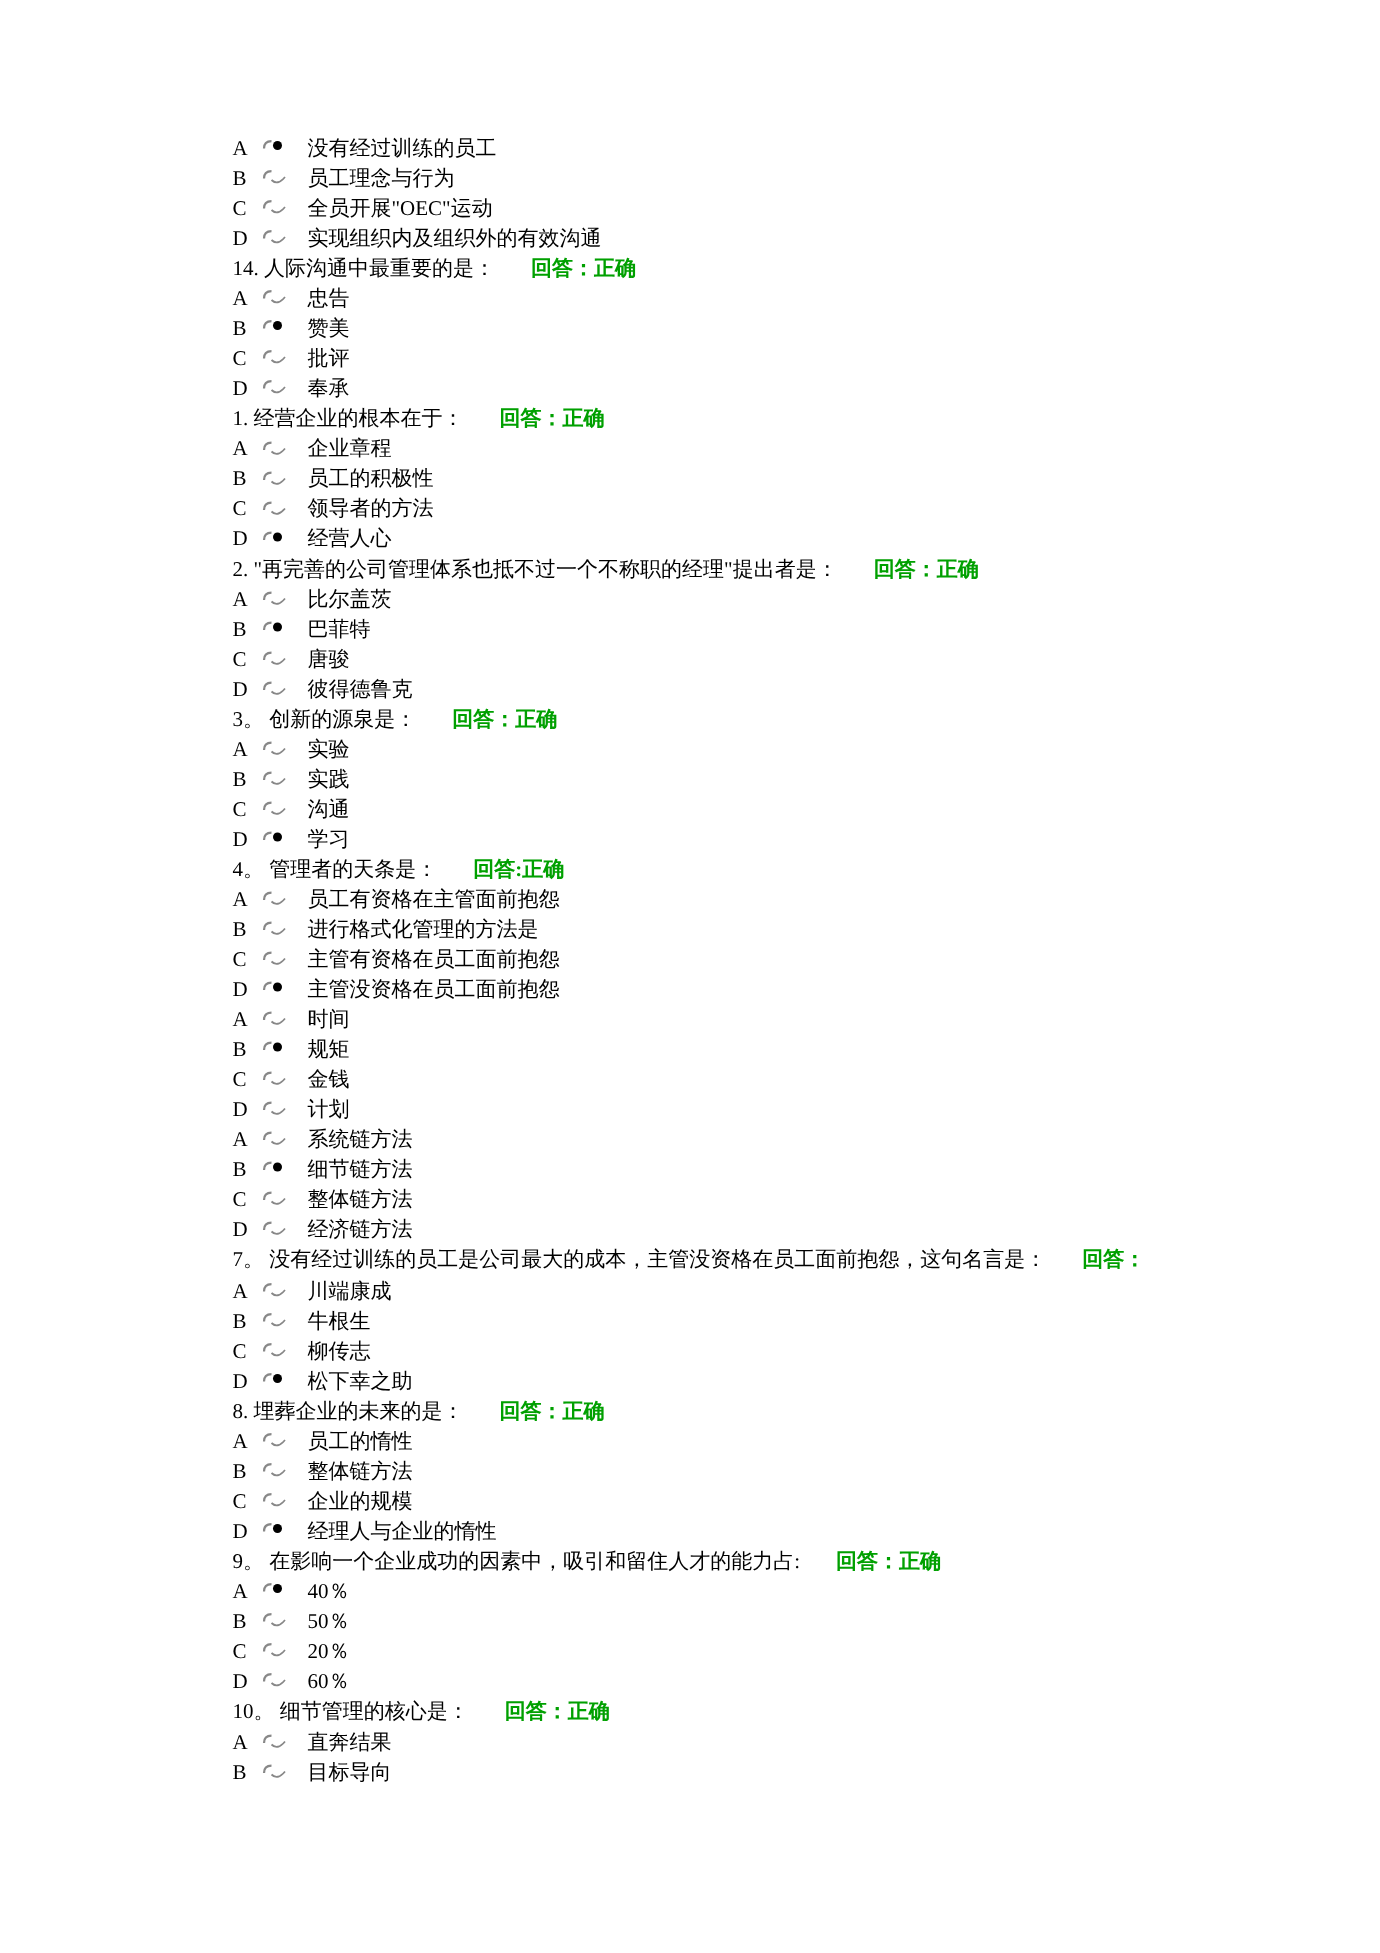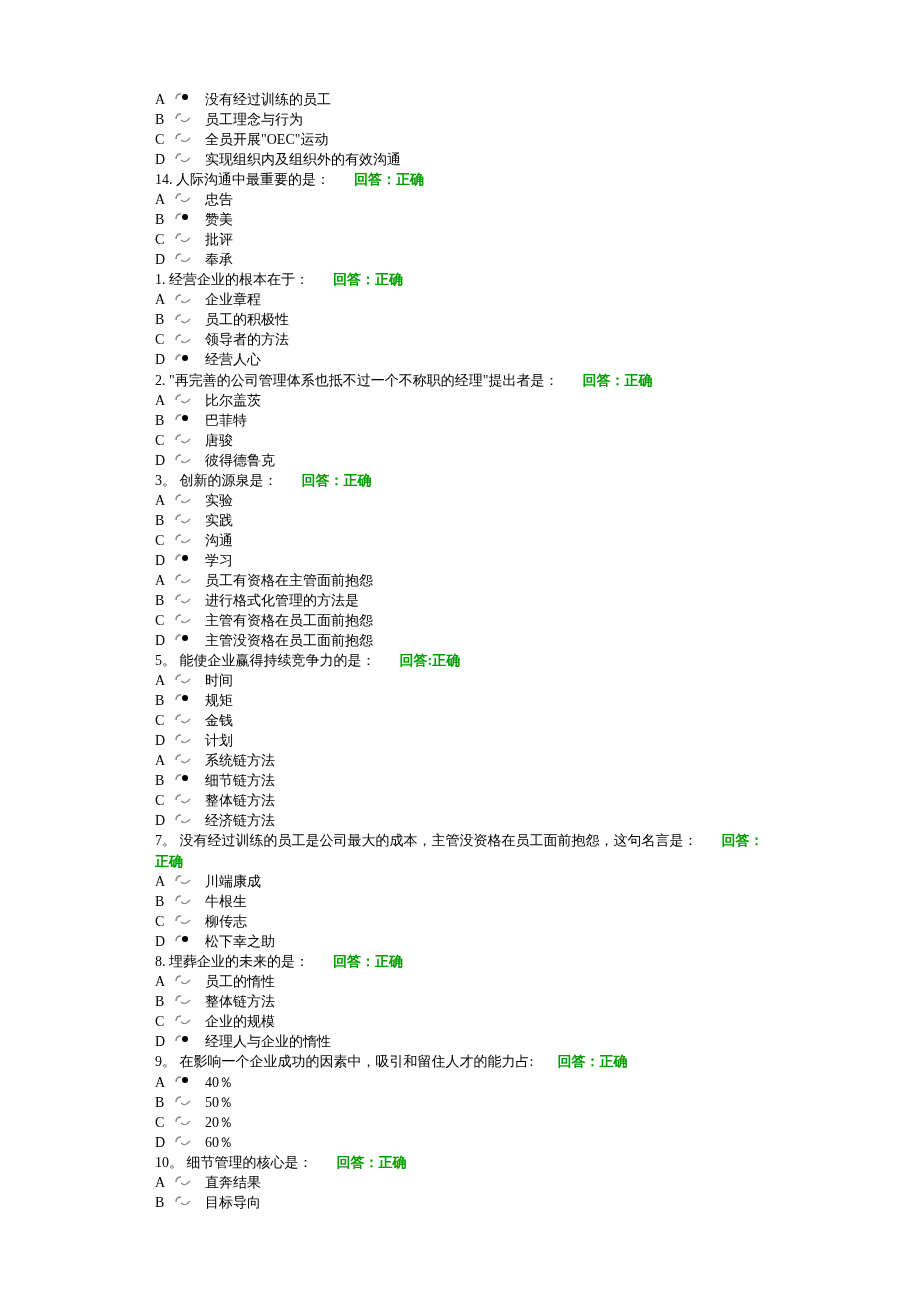--- a/index.html
+++ b/index.html
@@ -256,20 +256,21 @@
     <div class="option-row">
       <span class="opt-letter">D</span>
       <span class="radio">
         <svg width="18" height="14" viewBox="0 0 18 14">
           <path d="M1 7 Q1 2 6 2" fill="none" stroke="#888" stroke-width="1.5"></path>
           <circle cx="10" cy="5" r="3" fill="#000"></circle>
         </svg>
       </span>
       <span class="opt-text">学习</span>
     </div>
+    <div class="question-line"><span class="q-text">4。 </span><span class="q-text">管理者的天条是：</span><span class="feedback">回答:正确</span></div>
     <div class="option-row">
       <span class="opt-letter">A</span>
       <span class="radio">
         <svg width="18" height="14" viewBox="0 0 18 14">
           <path d="M1 7 Q1 2 6 2" fill="none" stroke="#888" stroke-width="1.5"></path>
           <path d="M6 8 Q10 12 15 6" fill="none" stroke="#888" stroke-width="1.2"></path>
         </svg>
       </span>
       <span class="opt-text">员工有资格在主管面前抱怨</span>
     </div>
@@ -296,21 +297,20 @@
     <div class="option-row">
       <span class="opt-letter">D</span>
       <span class="radio">
         <svg width="18" height="14" viewBox="0 0 18 14">
           <path d="M1 7 Q1 2 6 2" fill="none" stroke="#888" stroke-width="1.5"></path>
           <circle cx="10" cy="5" r="3" fill="#000"></circle>
         </svg>
       </span>
       <span class="opt-text">主管没资格在员工面前抱怨</span>
     </div>
-    <div class="question-line"><span class="q-text">5。 </span><span class="q-text">能使企业赢得持续竞争力的是：</span><span class="feedback">回答:正确</span></div>
     <div class="option-row">
       <span class="opt-letter">A</span>
       <span class="radio">
         <svg width="18" height="14" viewBox="0 0 18 14">
           <path d="M1 7 Q1 2 6 2" fill="none" stroke="#888" stroke-width="1.5"></path>
           <path d="M6 8 Q10 12 15 6" fill="none" stroke="#888" stroke-width="1.2"></path>
         </svg>
       </span>
       <span class="opt-text">时间</span>
     </div>
@@ -378,21 +378,20 @@
       <span class="opt-letter">D</span>
       <span class="radio">
         <svg width="18" height="14" viewBox="0 0 18 14">
           <path d="M1 7 Q1 2 6 2" fill="none" stroke="#888" stroke-width="1.5"></path>
           <path d="M6 8 Q10 12 15 6" fill="none" stroke="#888" stroke-width="1.2"></path>
         </svg>
       </span>
       <span class="opt-text">经济链方法</span>
     </div>
     <div class="question-line"><span class="q-text">7。 </span><span class="q-text">没有经过训练的员工是公司最大的成本，主管没资格在员工面前抱怨，这句名言是：</span><span class="feedback">回答：</span></div>
-    <div class="question-line"><span class="feedback-inline">正确</span></div>
     <div class="option-row">
       <span class="opt-letter">A</span>
       <span class="radio">
         <svg width="18" height="14" viewBox="0 0 18 14">
           <path d="M1 7 Q1 2 6 2" fill="none" stroke="#888" stroke-width="1.5"></path>
           <path d="M6 8 Q10 12 15 6" fill="none" stroke="#888" stroke-width="1.2"></path>
         </svg>
       </span>
       <span class="opt-text">川端康成</span>
     </div>

